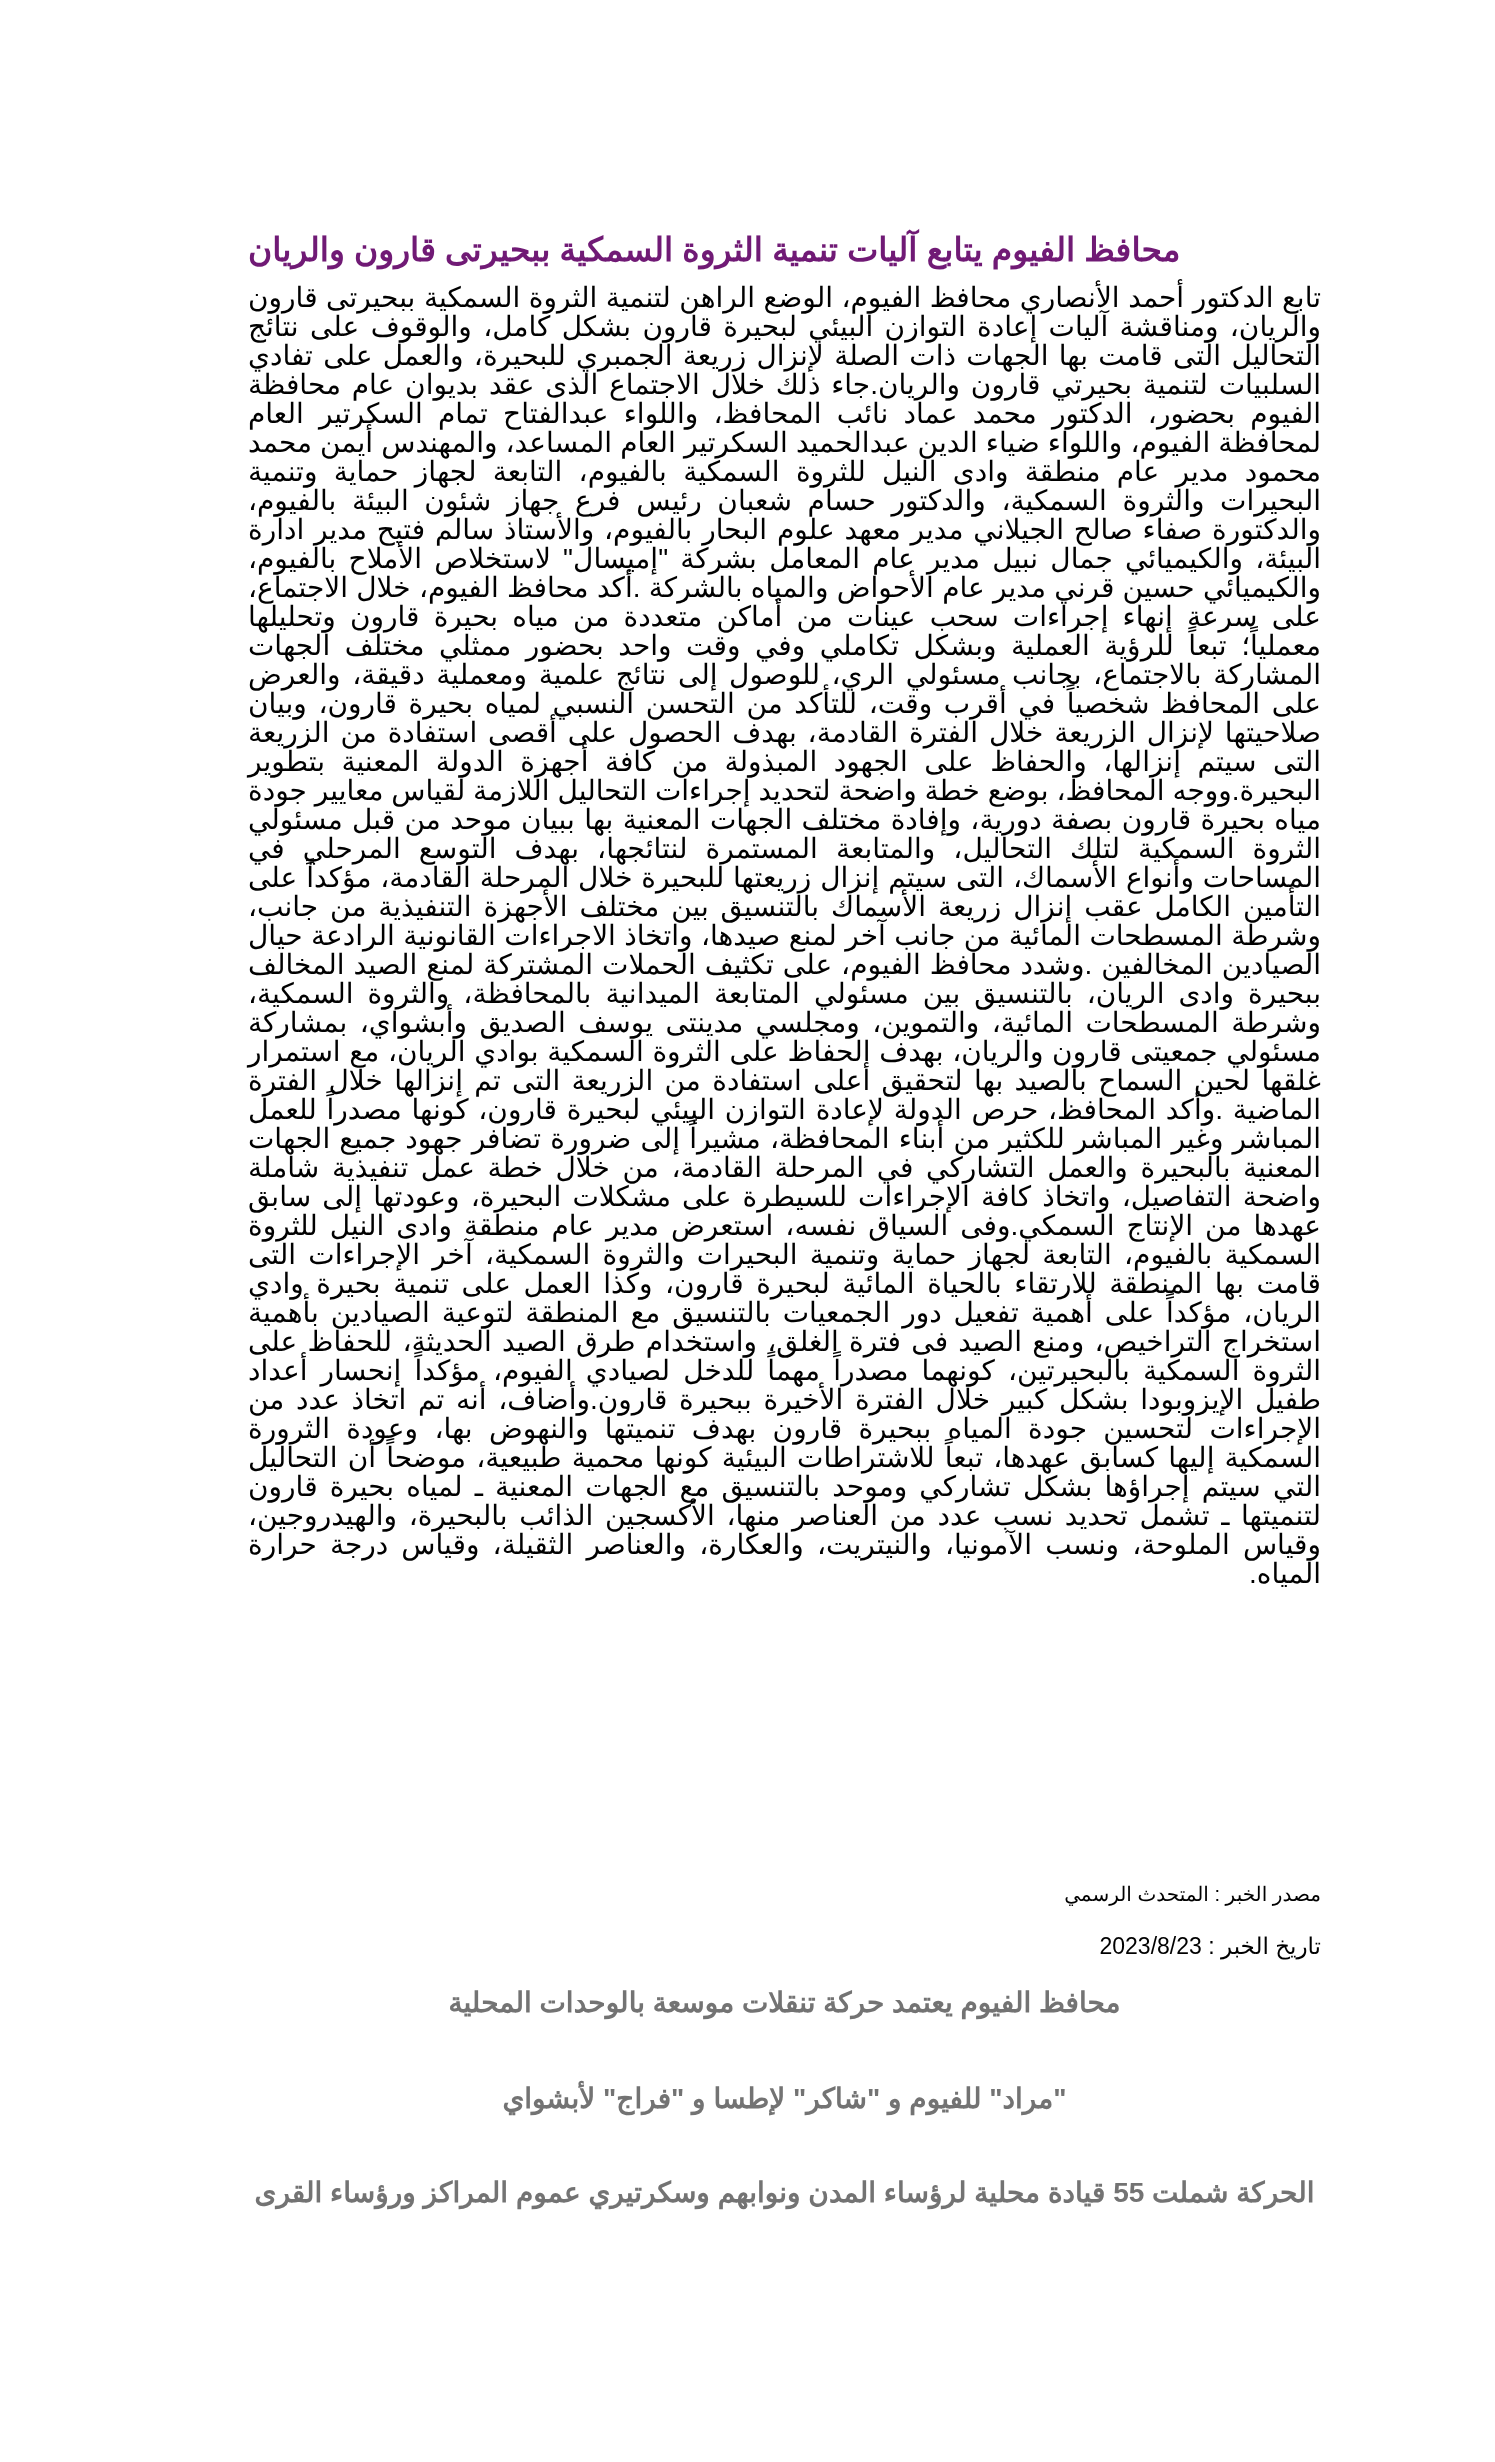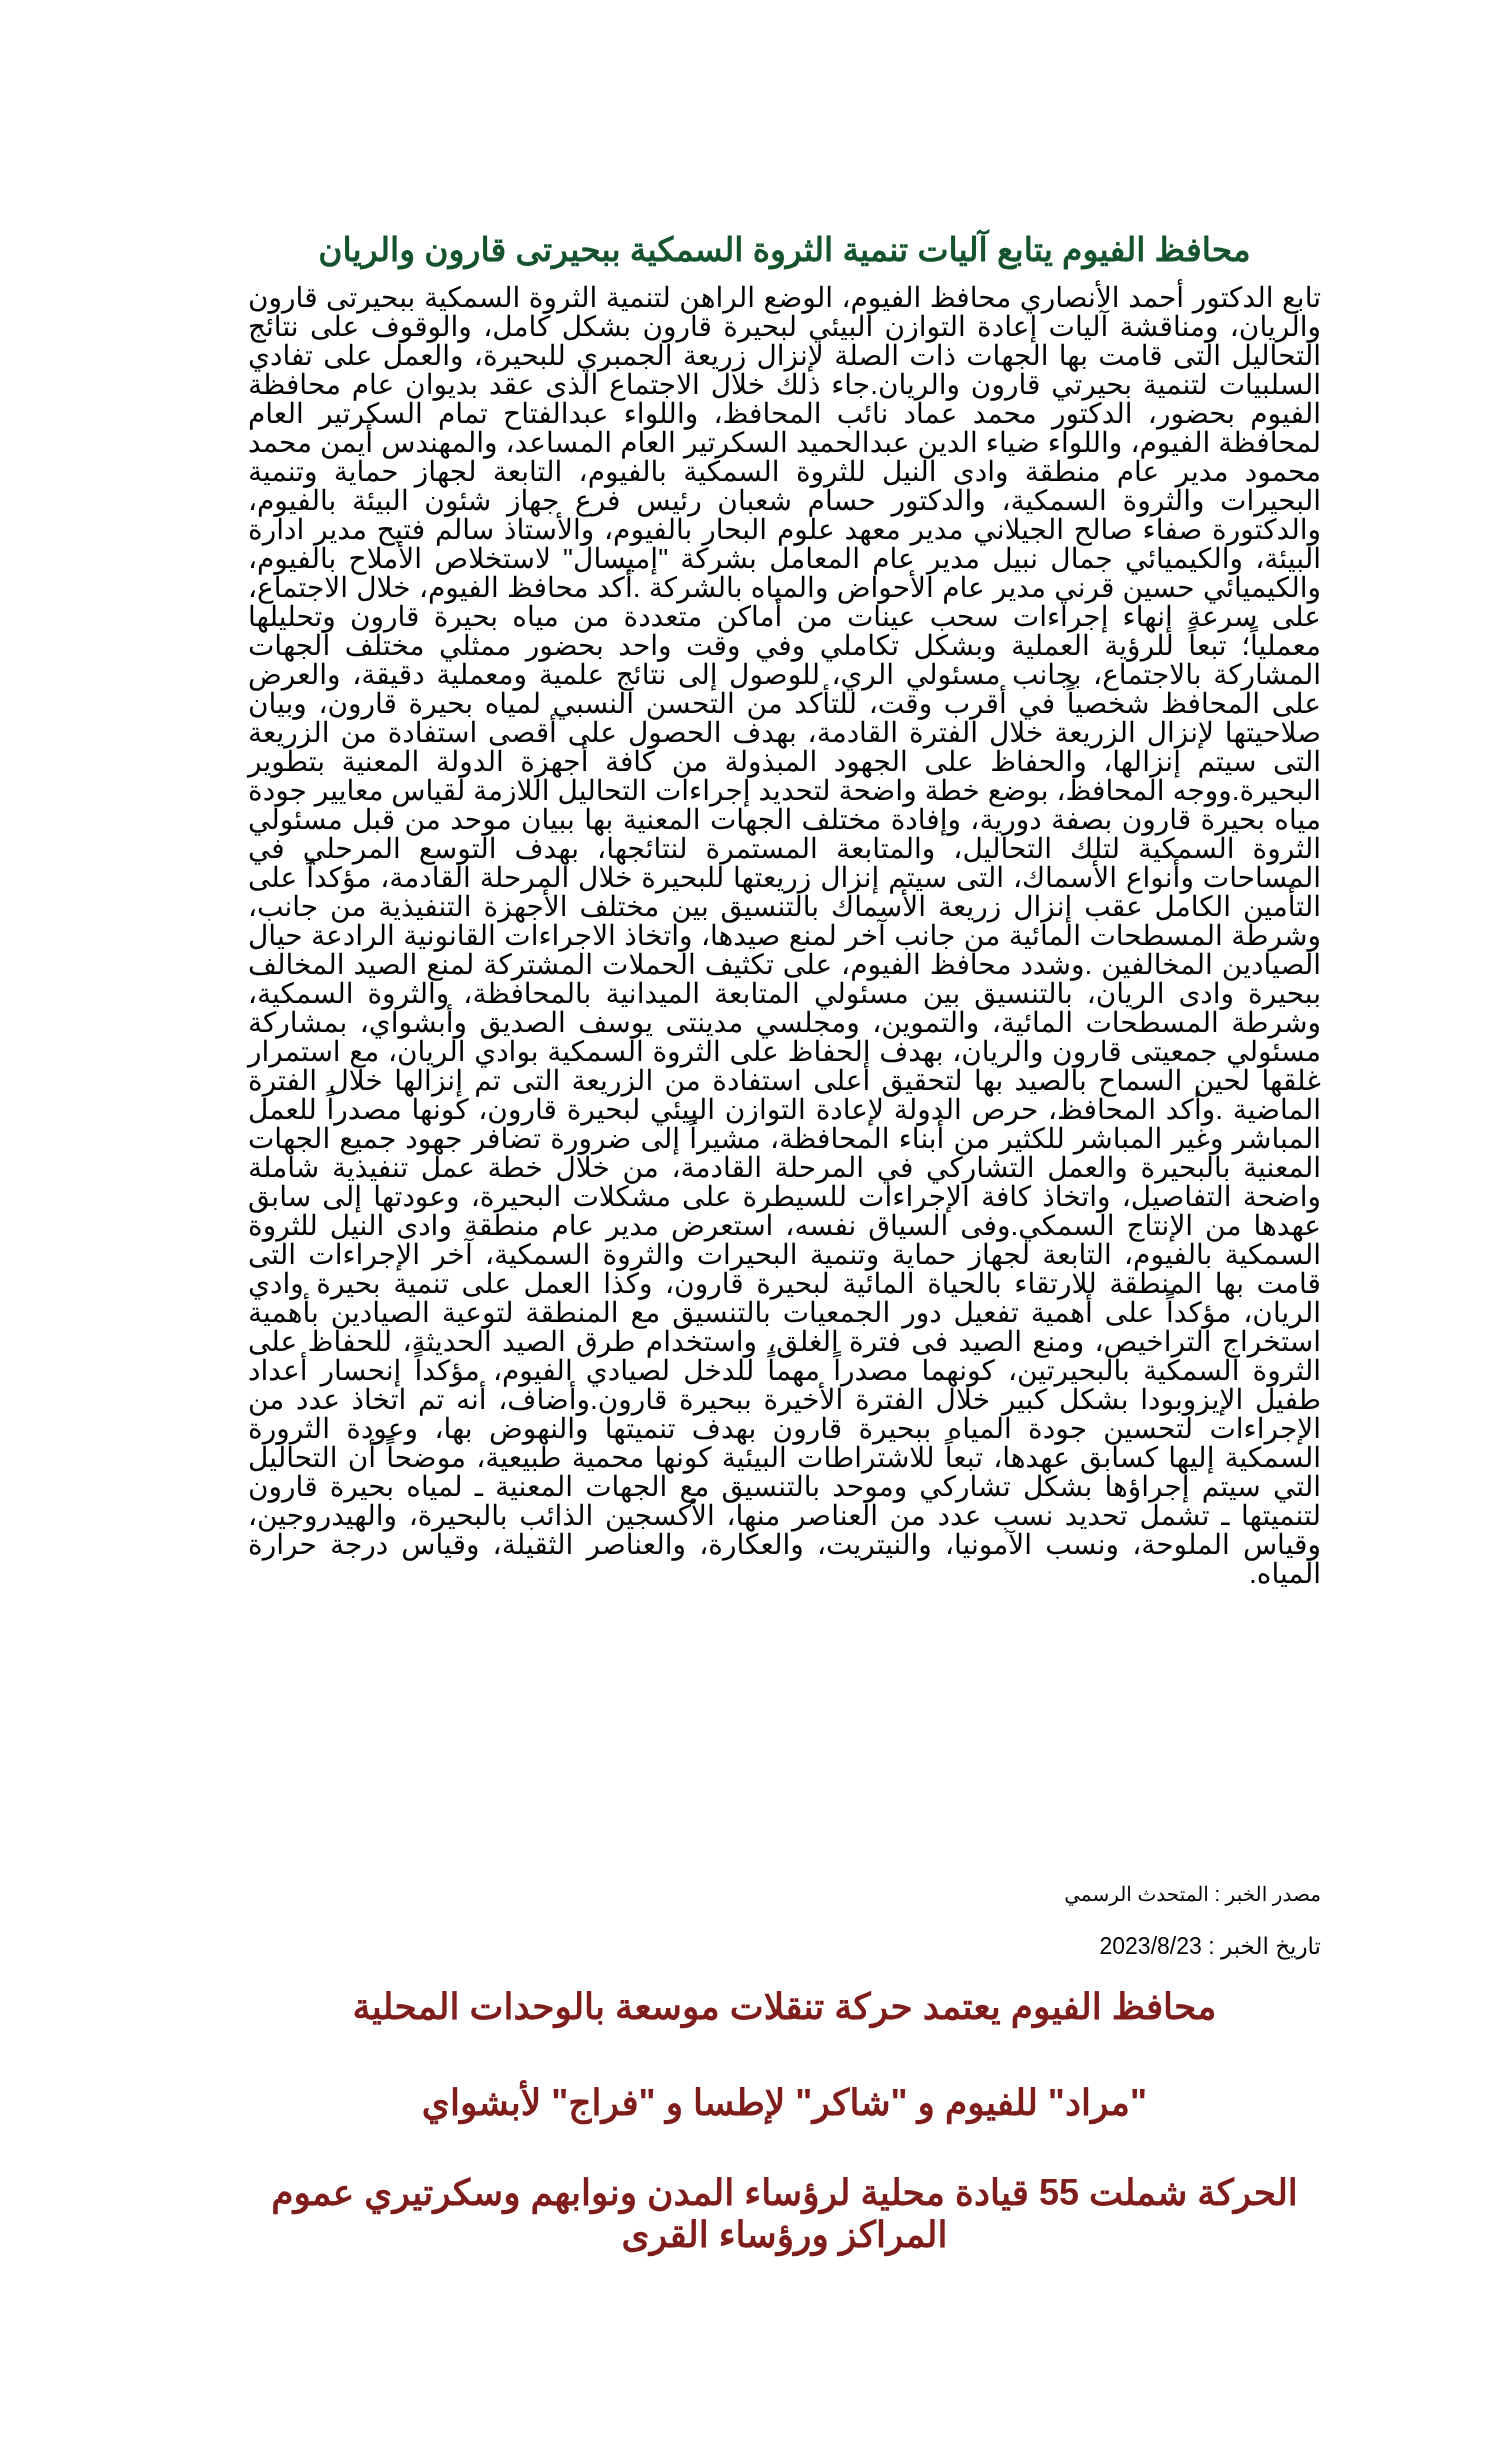--- a/index.html
+++ b/index.html
@@ -1,23 +1,23 @@
 <!DOCTYPE html>
 <html style="font-size:14px"><head>
 <meta charset="utf-8">
 <style>
   html, body { margin:0; padding:0; background:#ffffff; }
   body { width:1495px; height:2462px; position:relative; overflow:hidden; }
   .page { position:absolute; left:248px; top:0; width:1073px; direction:rtl; font-family:"Liberation Sans", sans-serif; color:#000; }
-  .title { position:absolute; top:230px; right:0; left:0; text-align:center; font-size:33px; font-weight:bold; color:#14532d; }
+  .title { position:absolute; top:230px; right:0; left:0; text-align:left; font-size:33px; font-weight:bold; color:#701a75; }
   .body { position:absolute; top:283px; right:0; left:0; font-size:28px; line-height:29px; text-align:justify; text-align-last:right; }
   .body p { margin:0; }
   .source { position:absolute; top:1882px; right:0; font-size:20px; }
   .date { position:absolute; top:1933px; right:0; font-size:23px; }
-  .h2 { position:absolute; left:0; right:0; text-align:center; font-weight:bold; color:#7f1d1d; font-size:36px; }
+  .h2 { position:absolute; left:0; right:0; text-align:center; font-weight:bold; color:#737373; font-size:28px; }
   .h2a { top:1986px; }
   .h2b { top:2082px; }
   .h2c { top:2172px; line-height:42px; }
 </style>
 </head>
 <body>
 
 <div class="page">
   <h1 class="title" style="margin:0;">محافظ الفيوم يتابع آليات تنمية الثروة السمكية ببحيرتى قارون والريان</h1>
   <div class="body">

